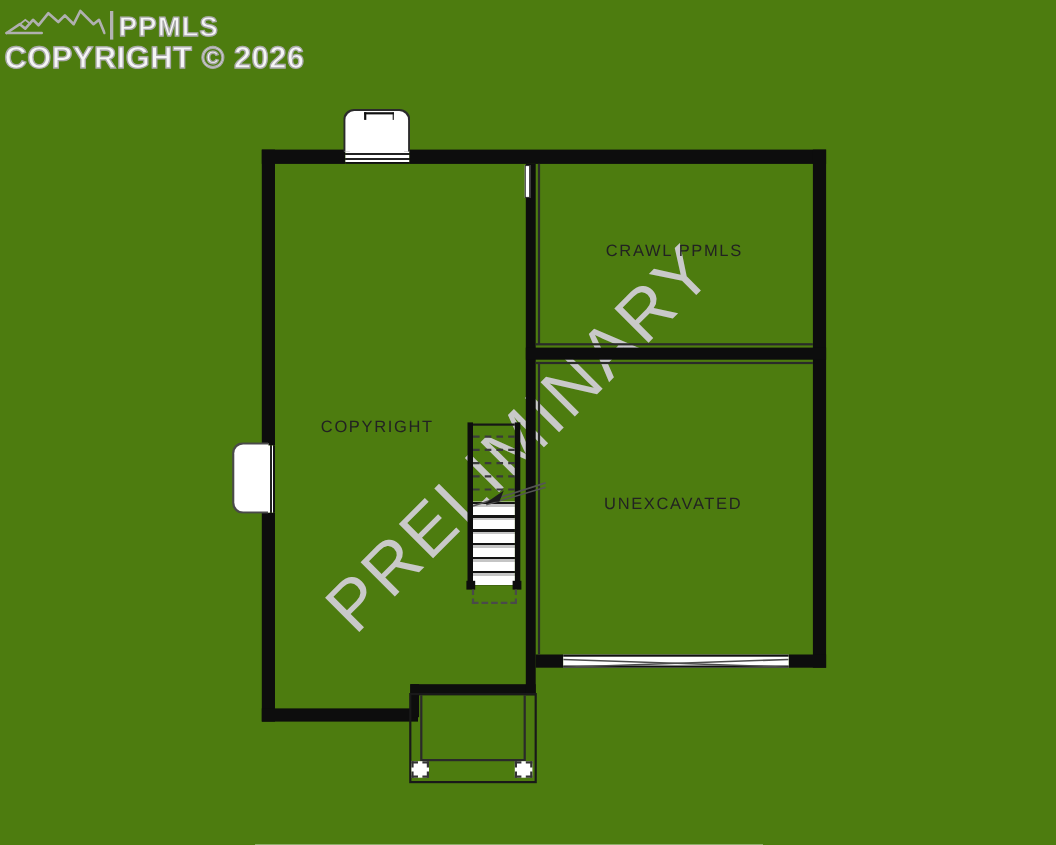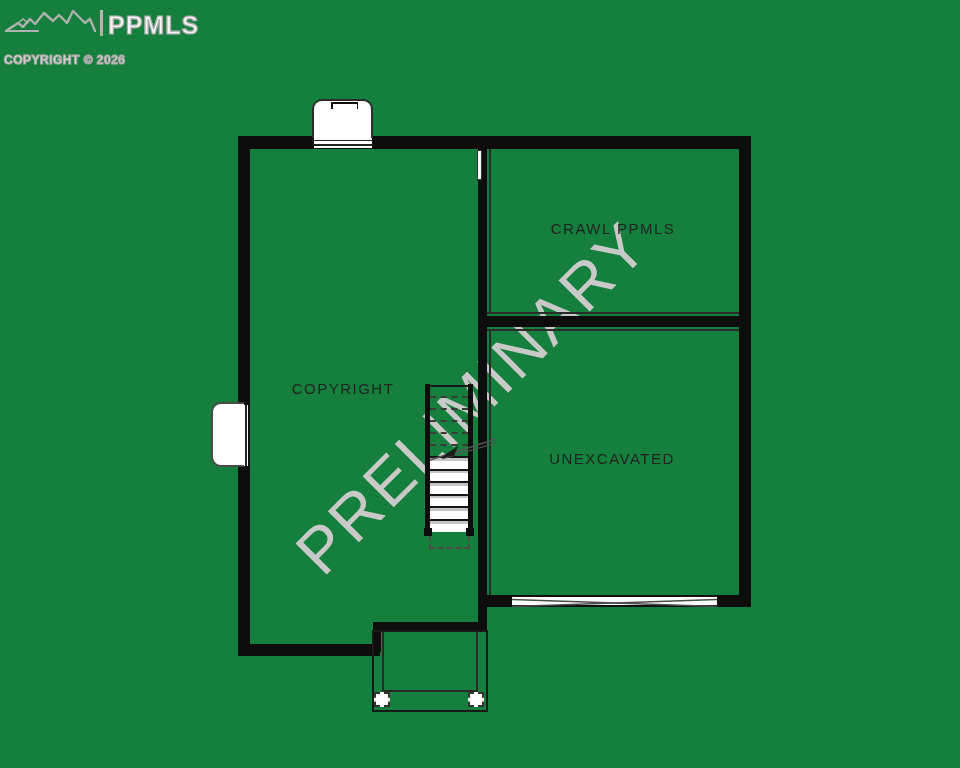--- a/index.html
+++ b/index.html
@@ -1,32 +1,32 @@
 <!DOCTYPE html>
 <html><head>
 <meta charset="utf-8">
 <style>
   html,body{margin:0;padding:0;background:#fff;}
   .canvas{
-    position:relative;width:960px;height:768px;background:#15803d;overflow:hidden;
+    position:relative;width:960px;height:768px;background:#4d7c0f;overflow:hidden;
     font-family:"Liberation Sans", sans-serif;
     text-decoration:underline;
   }
   
   .brand{position:absolute;left:4px;top:6px;z-index:4;}
   .brand-row{display:flex;align-items:flex-end;height:32px;}
   .brand-bar{width:3px;height:26px;background:#b3b3b3;margin:0 5px 2px 4px;}
   .outline-text{
     color:#f5f5f5;
     -webkit-text-stroke:1.2px #a9a9a9;
     text-shadow:0 0 1px #bdbdbd;
     font-weight:bold;letter-spacing:1px;line-height:1;
   }
   .brand-name{font-size:25px;}
-  .brand-copy{font-size:12px;letter-spacing:0.5px;margin-top:16px;}
+  .brand-copy{font-size:28px;letter-spacing:0.5px;margin-top:1px;}
   
   .watermark{
     position:absolute;left:472px;top:398px;z-index:1;
     transform:translate(-50%,-50%) rotate(-45deg);
     font-size:64px;letter-spacing:3px;color:#c9c9c9;font-weight:400;
     white-space:nowrap;
   }
   
   .plan *{position:absolute;box-sizing:border-box;}
   .plan{position:absolute;inset:0;z-index:2;}

